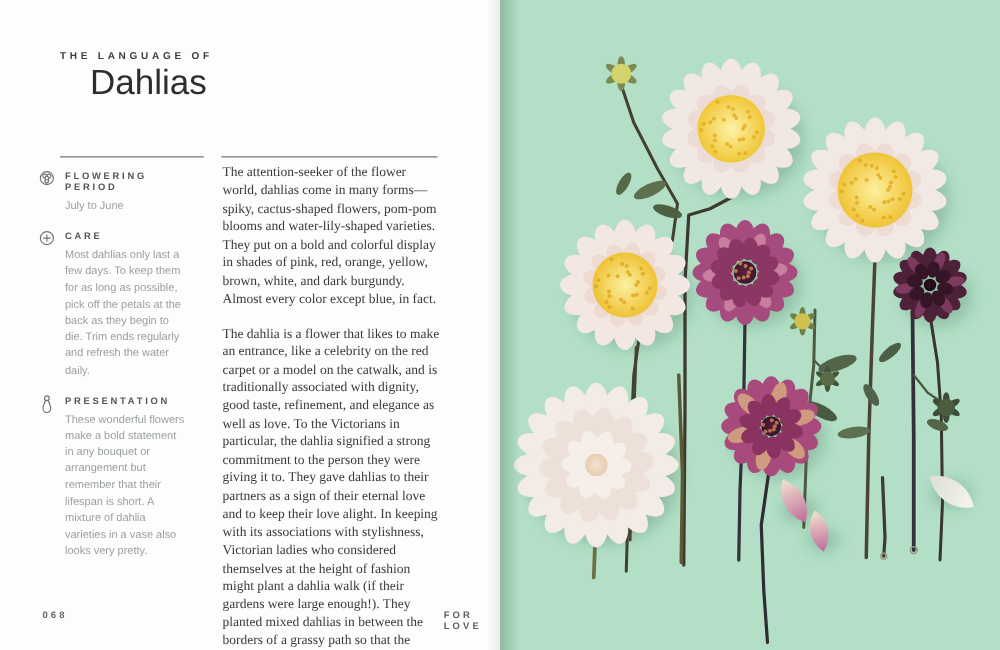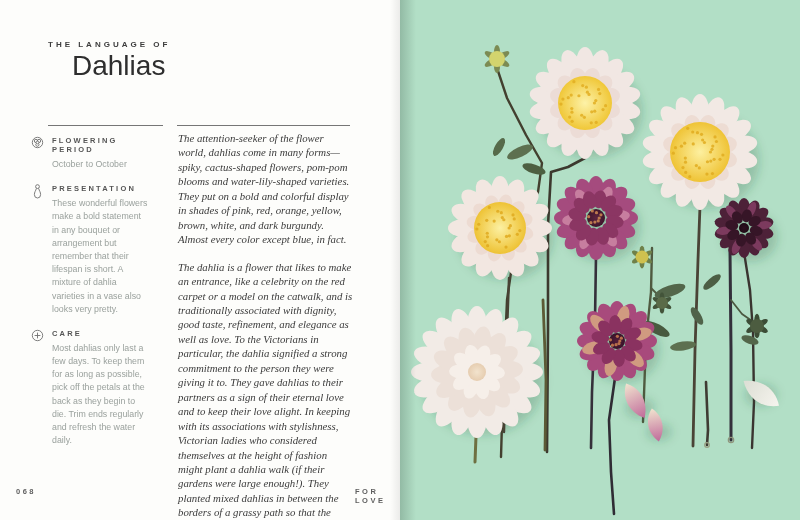--- a/index.html
+++ b/index.html
@@ -19,22 +19,22 @@
   .sidebar{position:absolute;left:32px;top:136px;width:118px;}
   .sb-item{margin-bottom:13px;position:relative;padding-left:20px;}
   .sb-icon{position:absolute;left:-1px;top:0px;width:13px;height:15px;}
   .sb-icon svg{display:block;}
   .sb-head{font-size:7.5px;font-weight:bold;letter-spacing:2.2px;color:#555;
           margin-bottom:4px;}
   .sb-text{font-size:8.8px;line-height:1.5;color:#9aa19d;}
   .bodycol{position:absolute;left:178px;top:131px;width:176px;
           font-family:"Liberation Serif",serif;font-size:10.8px;line-height:1.34;
           color:#3b3b3b;}
-  .bodycol p{margin:0 0 13px 0;font-style:italic;}
-  .folio{position:absolute;left:16px;top:487px;font-size:7.5px;font-weight:bold;
+  .bodycol p{margin:0 0 13px 0;}
+  .folio{position:absolute;left:34px;top:487px;font-size:7.5px;font-weight:bold;
           letter-spacing:2.5px;color:#5f5f5f;}
   .running-foot{position:absolute;left:313px;top:487px;font-size:7.5px;font-weight:bold;
           letter-spacing:2.5px;color:#5f5f5f;padding-left:42px;}
   svg.photo{display:block;width:400px;height:520px;}
 </style>
 </head>
 <body>
 
 <div class="spread">
 
@@ -50,43 +50,43 @@
 
       <div class="sb-item">
         <span class="sb-icon">
           <svg width="13" height="13" viewBox="0 0 13 13" fill="none" stroke="#6f6f6f" stroke-width="0.9">
             <circle cx="6.5" cy="6.5" r="5.2"></circle>
             <circle cx="6.5" cy="6.5" r="1.4"></circle>
             <path d="M6.5 5.1 A1.6 1.6 0 1 0 5.1 6.5 M5.2 7.6 A1.6 1.6 0 1 0 7.6 7.6 M7.9 6.5 A1.6 1.6 0 1 0 6.5 5.1"></path>
           </svg>
         </span>
         <div class="sb-head">FLOWERING PERIOD</div>
-        <div class="sb-text">October to October</div>
+        <div class="sb-text">July to June</div>
+      </div>
+
+      <div class="sb-item">
+        <span class="sb-icon">
+          <svg width="13" height="13" viewBox="0 0 13 13" fill="none" stroke="#6f6f6f" stroke-width="0.9">
+            <circle cx="6.5" cy="6.5" r="5.2"></circle>
+            <path d="M6.5 3.6 V9.4 M3.6 6.5 H9.4"></path>
+          </svg>
+        </span>
+        <div class="sb-head">CARE</div>
+        <div class="sb-text">Most dahlias only last a few days. To keep them for as long as possible, pick off the petals at the back as they begin to die. Trim ends regularly and refresh the water daily.</div>
       </div>
 
       <div class="sb-item">
         <span class="sb-icon">
           <svg width="13" height="16" viewBox="0 0 13 16" fill="none" stroke="#6f6f6f" stroke-width="0.9">
             <circle cx="6.5" cy="2.6" r="1.9"></circle>
             <path d="M5.4 4.4 C4.6 7 3.4 8.2 3.4 10.6 A3.1 3.4 0 0 0 9.6 10.6 C9.6 8.2 8.4 7 7.6 4.4"></path>
           </svg>
         </span>
         <div class="sb-head">PRESENTATION</div>
         <div class="sb-text">These wonderful flowers make a bold statement in any bouquet or arrangement but remember that their lifespan is short. A mixture of dahlia varieties in a vase also looks very pretty.</div>
-      </div>
-
-      <div class="sb-item">
-        <span class="sb-icon">
-          <svg width="13" height="13" viewBox="0 0 13 13" fill="none" stroke="#6f6f6f" stroke-width="0.9">
-            <circle cx="6.5" cy="6.5" r="5.2"></circle>
-            <path d="M6.5 3.6 V9.4 M3.6 6.5 H9.4"></path>
-          </svg>
-        </span>
-        <div class="sb-head">CARE</div>
-        <div class="sb-text">Most dahlias only last a few days. To keep them for as long as possible, pick off the petals at the back as they begin to die. Trim ends regularly and refresh the water daily.</div>
       </div>
 
     </div>
 
     <div class="bodycol">
       <p>The attention-seeker of the flower world, dahlias come in many forms—spiky, cactus-shaped flowers, pom-pom blooms and water-lily-shaped varieties. They put on a bold and colorful display in shades of pink, red, orange, yellow, brown, white, and dark burgundy. Almost every color except blue, in fact.</p>
       <p>The dahlia is a flower that likes to make an entrance, like a celebrity on the red carpet or a model on the catwalk, and is traditionally associated with dignity, good taste, refinement, and elegance as well as love. To the Victorians in particular, the dahlia signified a strong commitment to the person they were giving it to. They gave dahlias to their partners as a sign of their eternal love and to keep their love alight. In keeping with its associations with stylishness, Victorian ladies who considered themselves at the height of fashion might plant a dahlia walk (if their gardens were large enough!). They planted mixed dahlias in between the borders of a grassy path so that the people who walked in between could admire the blooms.</p>
 
     </div>
 

